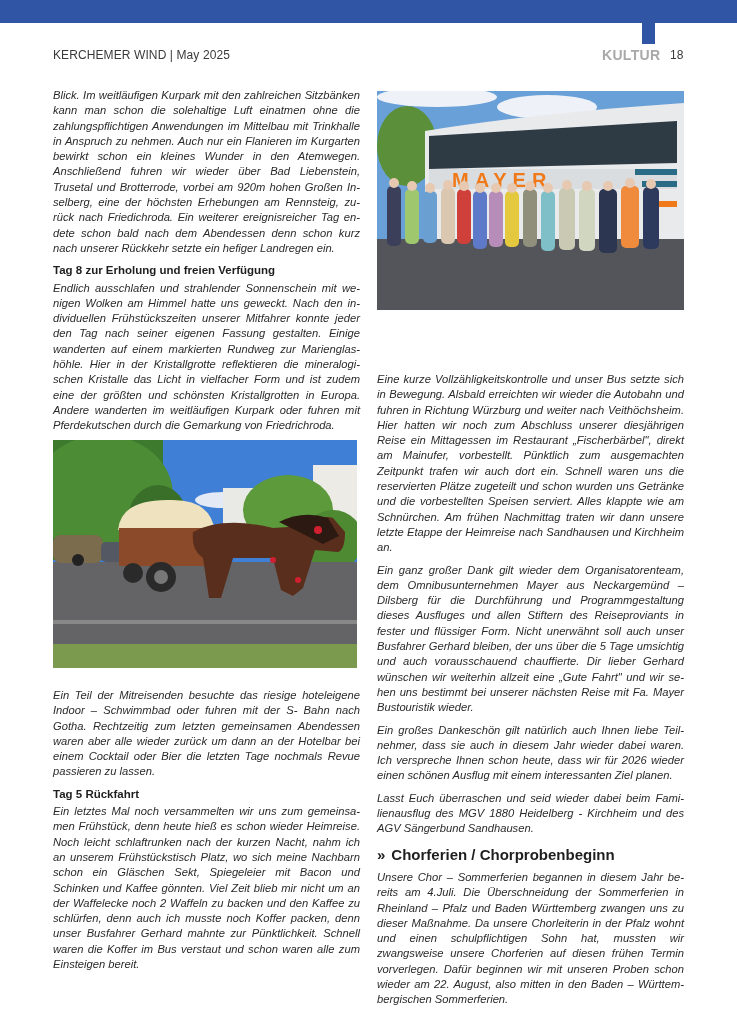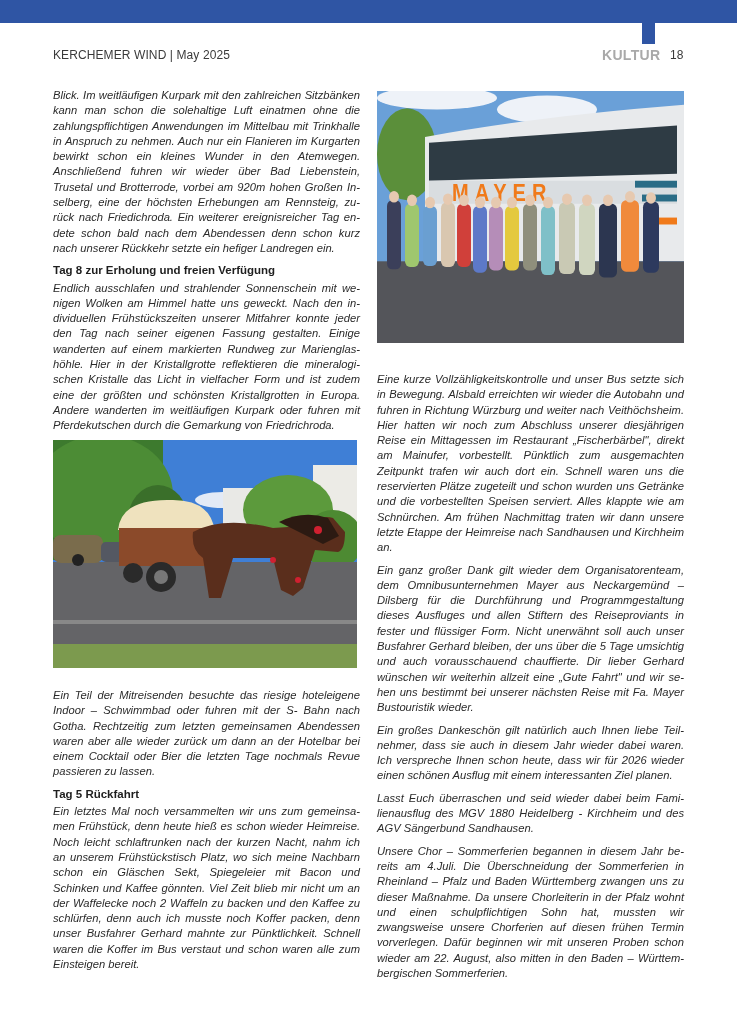--- a/index.html
+++ b/index.html
@@ -16,21 +16,21 @@
   .col { position: absolute; width: 307px; font-size: 11.2px; line-height: 15.3px; text-align: justify; hyphens: manual; }
   .col p { margin: 0 0 7px 0; font-style: italic; }
   .col h4 { margin: 0 0 2px 0; font-size: 11.5px; font-weight: bold; color: #1e1e1e; }
   .col h3 { margin: 10px 0 8px 0; font-size: 15px; font-weight: bold; color: #1e1e1e; }
   .col h3 .mark { font-weight: bold; margin-right: 6px; }
   .left1 { left: 53px; top: 88px; }
   .left2 { left: 53px; top: 688px; }
   .right1 { left: 377px; top: 337px; margin-top: 35px; }
   .photo { position: absolute; overflow: hidden; }
   .photo svg { display: block; width: 100%; height: 100%; }
-  .bus-photo { left: 377px; top: 91px; width: 307px; height: 252px; }
+  .bus-photo { left: 377px; top: 91px; width: 307px; height: 219px; }
   .horse-photo { left: 53px; top: 440px; width: 304px; height: 228px; }
 </style>
 </head>
 <body>
 
 <div class="topbar"></div>
 <div class="tab"></div>
 <div class="hdr-left">KERCHEMER WIND | May 2025</div>
 <div class="hdr-section">KULTUR</div>
 <div class="hdr-page">18</div>
@@ -127,14 +127,17 @@
         <circle cx="274" cy="93" r="5"></circle>
     </g>
   </svg>
 </div>
 
 <div class="col right1">
   <p>Eine kurze Vollzähligkeitskontrolle und unser Bus setzte sich in Bewegung. Alsbald erreichten wir wieder die Auto­bahn und fuhren  in Richtung Würzburg und weiter nach Veithöchsheim. Hier hatten wir noch zum Abschluss unse­rer diesjährigen Reise ein Mittagessen im Restaurant „Fi­scherbärbel", direkt am Mainufer, vorbestellt. Pünktlich zum ausgemachten Zeitpunkt trafen wir auch dort ein. Schnell waren uns die reservierten Plätze zugeteilt und schon wurden uns Getränke und die vorbestellten Speisen serviert. Alles klappte wie am Schnürchen. Am frühen Nachmittag traten wir dann unsere letzte Etappe der Heim­reise nach Sandhausen und Kirchheim an.</p>
   <p>Ein ganz großer Dank gilt wieder dem Organisatorenteam, dem Omnibusunternehmen Mayer aus Neckargemünd – Dilsberg für die Durchführung und Programmgestaltung dieses Ausfluges und allen Stiftern des Reiseproviants in fester und flüssiger Form. Nicht unerwähnt soll auch unser Busfahrer Gerhard bleiben, der uns über die 5 Tage umsich­tig und auch vorausschauend chauffierte. Dir lieber Gerhard wünschen wir weiterhin allzeit eine „Gute Fahrt" und wir se­hen uns bestimmt bei unserer nächsten Reise mit Fa. Mayer Bustouristik wieder.</p>
   <p>Ein großes Dankeschön gilt natürlich auch Ihnen liebe Teil­nehmer, dass sie auch in diesem Jahr wieder dabei waren. Ich verspreche Ihnen schon heute, dass wir für 2026 wieder einen schönen Ausflug mit einem interessanten Ziel pla­nen.</p>
   <p>Lasst Euch überraschen und seid wieder dabei beim Fami­lienausflug des MGV 1880 Heidelberg  - Kirchheim und des AGV Sängerbund Sandhausen.</p>
+  <h3>
+    <span class="mark">»</span><span>Chorferien / Chorprobenbeginn</span>
+  </h3>
   <p>Unsere Chor – Sommerferien begannen in diesem Jahr be­reits am 4.Juli. Die Überschneidung der Sommerferien in Rheinland – Pfalz und Baden Württemberg zwangen uns zu dieser Maßnahme. Da unsere Chorleiterin in der Pfalz wohnt und einen schulpflichtigen Sohn hat, mussten wir zwangsweise unsere Chorferien auf diesen frühen Termin vorverlegen.  Dafür beginnen wir mit unseren Proben schon wieder am 22. August, also mitten in den Baden – Württem­bergischen Sommerferien.</p>
 </div>
 
 </body></html>

